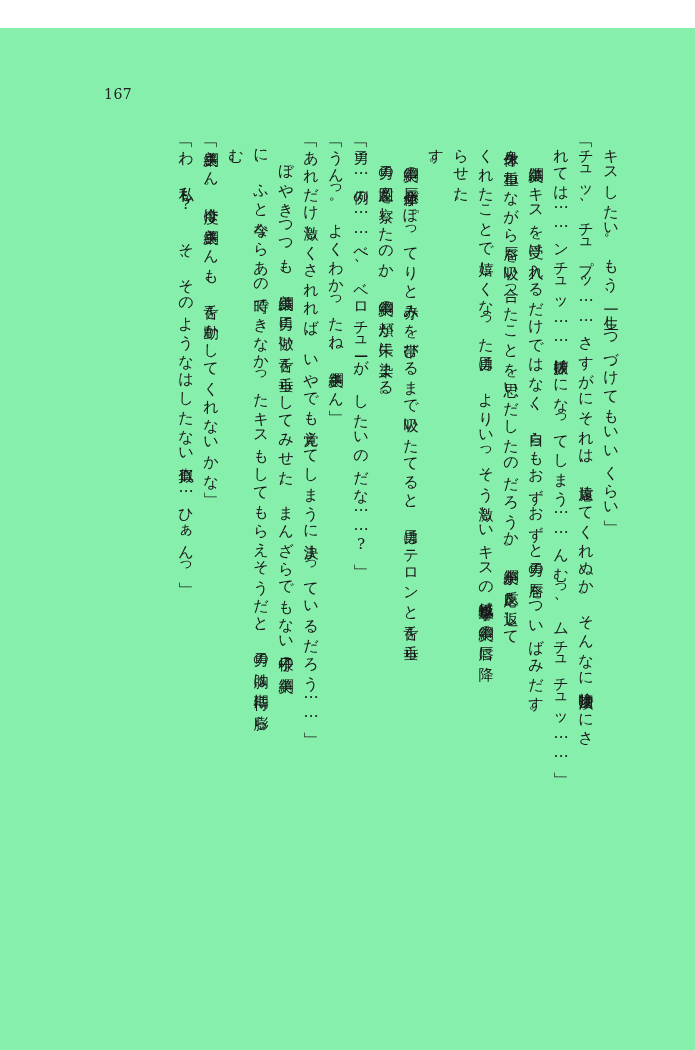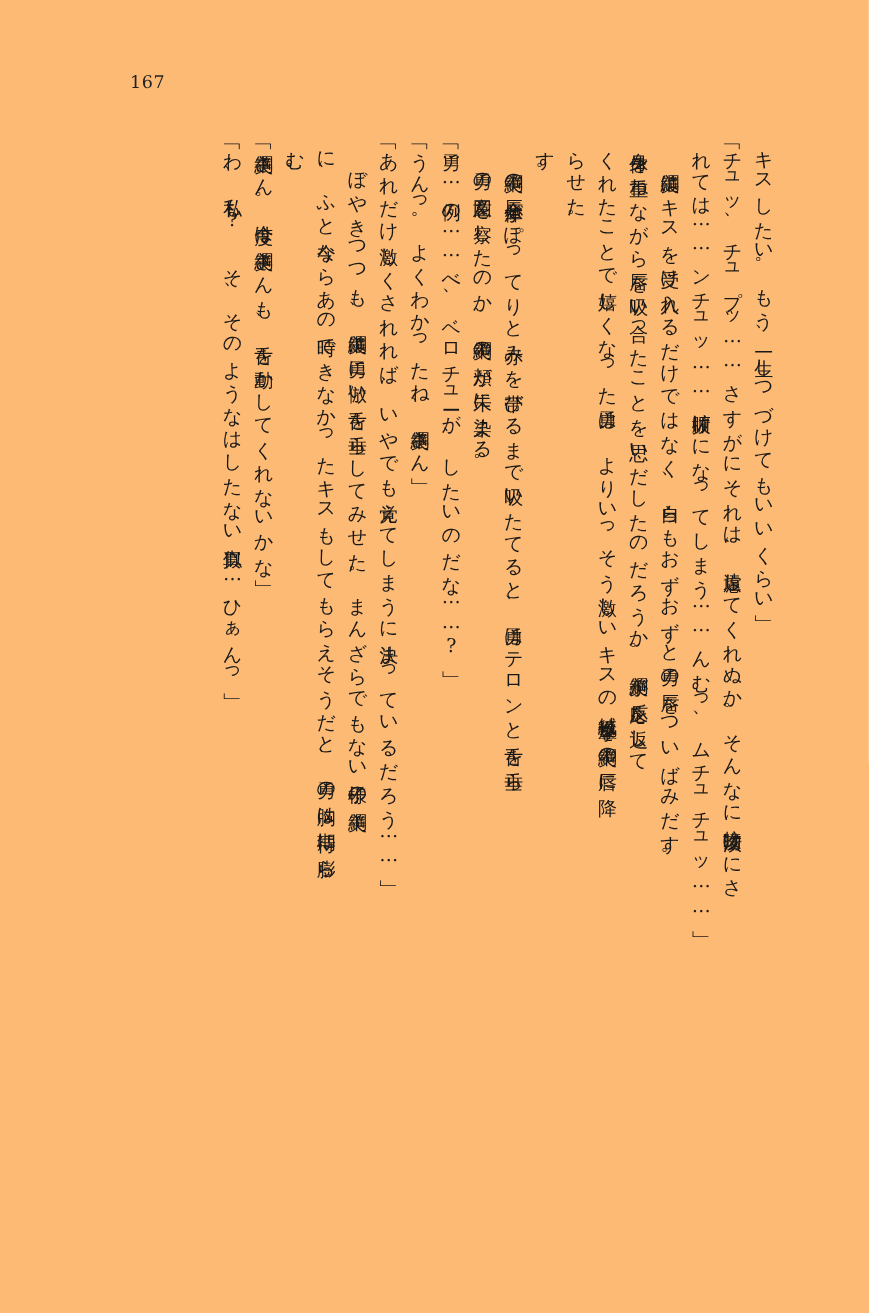--- a/index.html
+++ b/index.html
@@ -11,21 +11,22 @@
     width: 695px;
     height: 1050px;
     position: relative;
     font-family: "DejaVu Serif", "Liberation Serif", serif;
     color: #1a1a1a;
     overflow: hidden;
   }
   .page {
     position: absolute;
     inset: 0;
-    background: #fdba74;
+    background: #86efac;
+    margin-top: 28px;
   }
   .page-number {
     position: absolute;
     top: 58px;
     left: 104px;
     font-size: 14px;
     letter-spacing: 0.5px;
     color: #222;
     font-family: "DejaVu Serif", "Liberation Serif", serif;
   }

